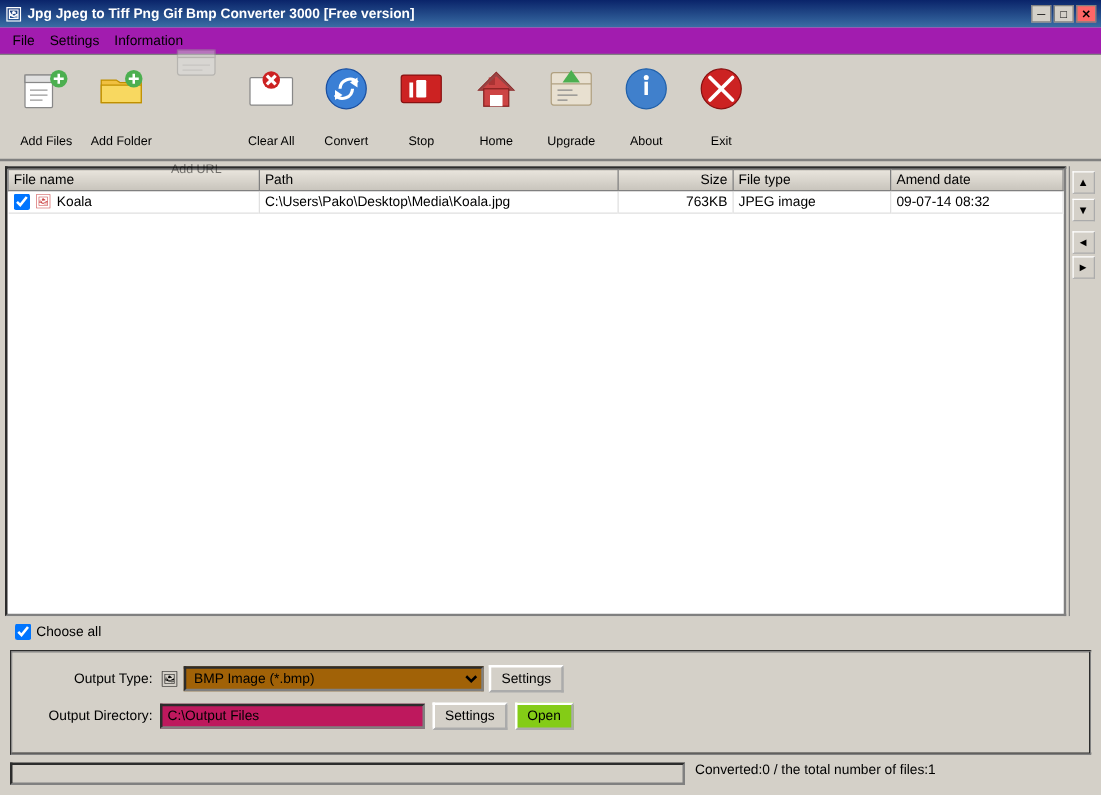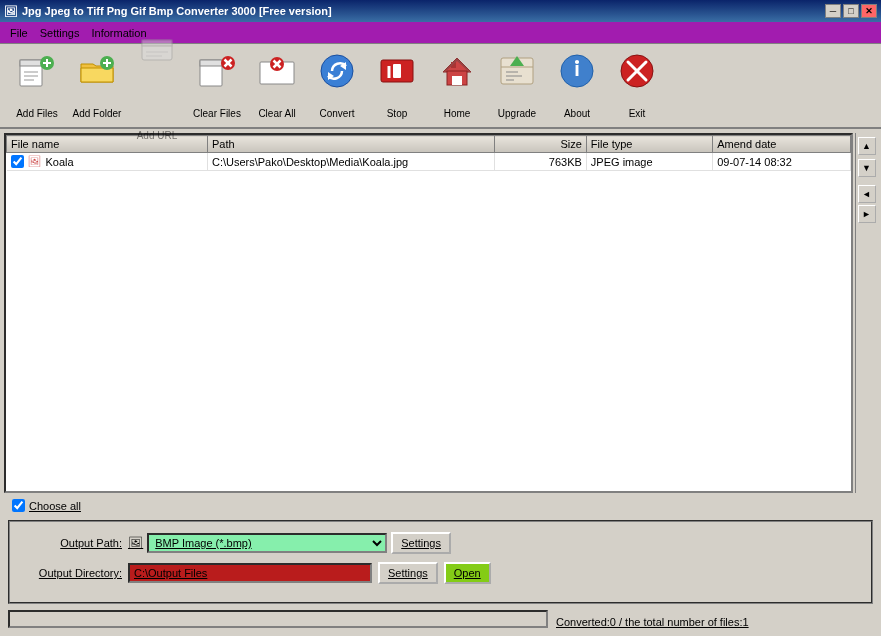--- a/index.html
+++ b/index.html
@@ -161,21 +161,20 @@
       align-items: center;
       justify-content: center;
       cursor: pointer;
       font-size: 9px;
     }
 
     
     .bottom-section {
       background: #d4d0c8;
       padding: 4px 8px;
-      text-decoration: underline;
     }
     .choose-all-row {
       display: flex;
       align-items: center;
       gap: 4px;
       margin-bottom: 6px;
       padding: 2px 4px;
     }
 
     .output-panel {
@@ -197,54 +196,54 @@
     }
     .output-select-wrapper {
       display: flex;
       align-items: center;
       gap: 4px;
     }
     select {
       width: 240px;
       height: 20px;
       border: 2px inset #808080;
-      background: #86efac;
+      background: #a16207;
       font-size: 11px;
       padding: 1px 2px;
     }
     .settings-btn {
       height: 22px;
       padding: 2px 8px;
       background: #d4d0c8;
       border: 2px outset #ffffff;
       font-size: 11px;
       cursor: pointer;
     }
 
     input[type="text"] {
       height: 20px;
       border: 2px inset #808080;
-      background: #b91c1c;
+      background: #be185d;
       font-size: 11px;
       padding: 1px 4px;
-      width: 244px;
+      width: 212px;
     }
     .open-btn {
       height: 22px;
       padding: 2px 8px;
       background: #84cc16;
       border: 2px outset #ffffff;
       font-size: 11px;
       cursor: pointer;
     }
 
     
     .progress-row {
       display: flex;
-      align-items: flex-end;
+      align-items: flex-start;
       margin-bottom: 4px;
     }
     .progress-bar-outer {
       width: 540px;
       height: 18px;
       border: 2px inset #808080;
       background: #d4d0c8;
     }
     .progress-bar-inner {
       height: 100%;
@@ -322,32 +321,20 @@
       <svg width="38" height="38" viewBox="0 0 38 38">
         <rect x="4" y="10" width="30" height="20" rx="2" fill="#ddd" stroke="#999" stroke-width="1"></rect>
         <rect x="4" y="10" width="30" height="6" rx="0" fill="#ccc" stroke="#999" stroke-width="1"></rect>
         <line x1="8" y1="22" x2="30" y2="22" stroke="#bbb" stroke-width="1"></line>
         <line x1="8" y1="26" x2="24" y2="26" stroke="#bbb" stroke-width="1"></line>
       </svg>
     </div>
     <span class="btn-label">Add URL</span>
   </div>
 
-  <div class="toolbar-btn">
-    <div class="icon-wrapper">
-      <svg width="38" height="38" viewBox="0 0 38 38">
-        <rect x="2" y="8" width="22" height="26" rx="1" fill="white" stroke="#888" stroke-width="1"></rect>
-        <rect x="2" y="8" width="22" height="6" rx="0" fill="#e0e0e0" stroke="#888" stroke-width="1"></rect>
-        <circle cx="30" cy="11" r="7" fill="#cc2222"></circle>
-        <line x1="26.5" y1="7.5" x2="33.5" y2="14.5" stroke="white" stroke-width="2.5"></line>
-        <line x1="33.5" y1="7.5" x2="26.5" y2="14.5" stroke="white" stroke-width="2.5"></line>
-      </svg>
-    </div>
-    <span class="btn-label">Clear Files</span>
-  </div>
 
   <div class="toolbar-btn">
     <div class="icon-wrapper">
       <svg width="38" height="38" viewBox="0 0 38 38">
         <rect x="2" y="10" width="34" height="22" rx="1" fill="white" stroke="#888" stroke-width="1"></rect>
         <circle cx="19" cy="12" r="7" fill="#cc2222"></circle>
         <line x1="15.5" y1="8.5" x2="22.5" y2="15.5" stroke="white" stroke-width="2.5"></line>
         <line x1="22.5" y1="8.5" x2="15.5" y2="15.5" stroke="white" stroke-width="2.5"></line>
       </svg>
     </div>
@@ -487,21 +474,21 @@
   <div class="bottom-section">
 
     <div class="choose-all-row">
       <input type="checkbox" id="choose-all-cb" checked="" style="">
       <label for="choose-all-cb">Choose all</label>
     </div>
 
     <div class="output-panel">
 
       <div class="output-row">
-        <span class="output-label">Output Path:</span>
+        <span class="output-label">Output Type:</span>
         <div class="output-select-wrapper">
           <span style="font-size:12px;">🖼</span>
           <select id="output-type">
           <option>BMP Image (*.bmp)</option><option>JPEG Image (*.jpg)</option><option>PNG Image (*.png)</option><option>TIFF Image (*.tif)</option><option>GIF Image (*.gif)</option></select>
           <button class="settings-btn">Settings</button>
         </div>
       </div>
 
       <div class="output-row">
         <span class="output-label">Output Directory:</span>

